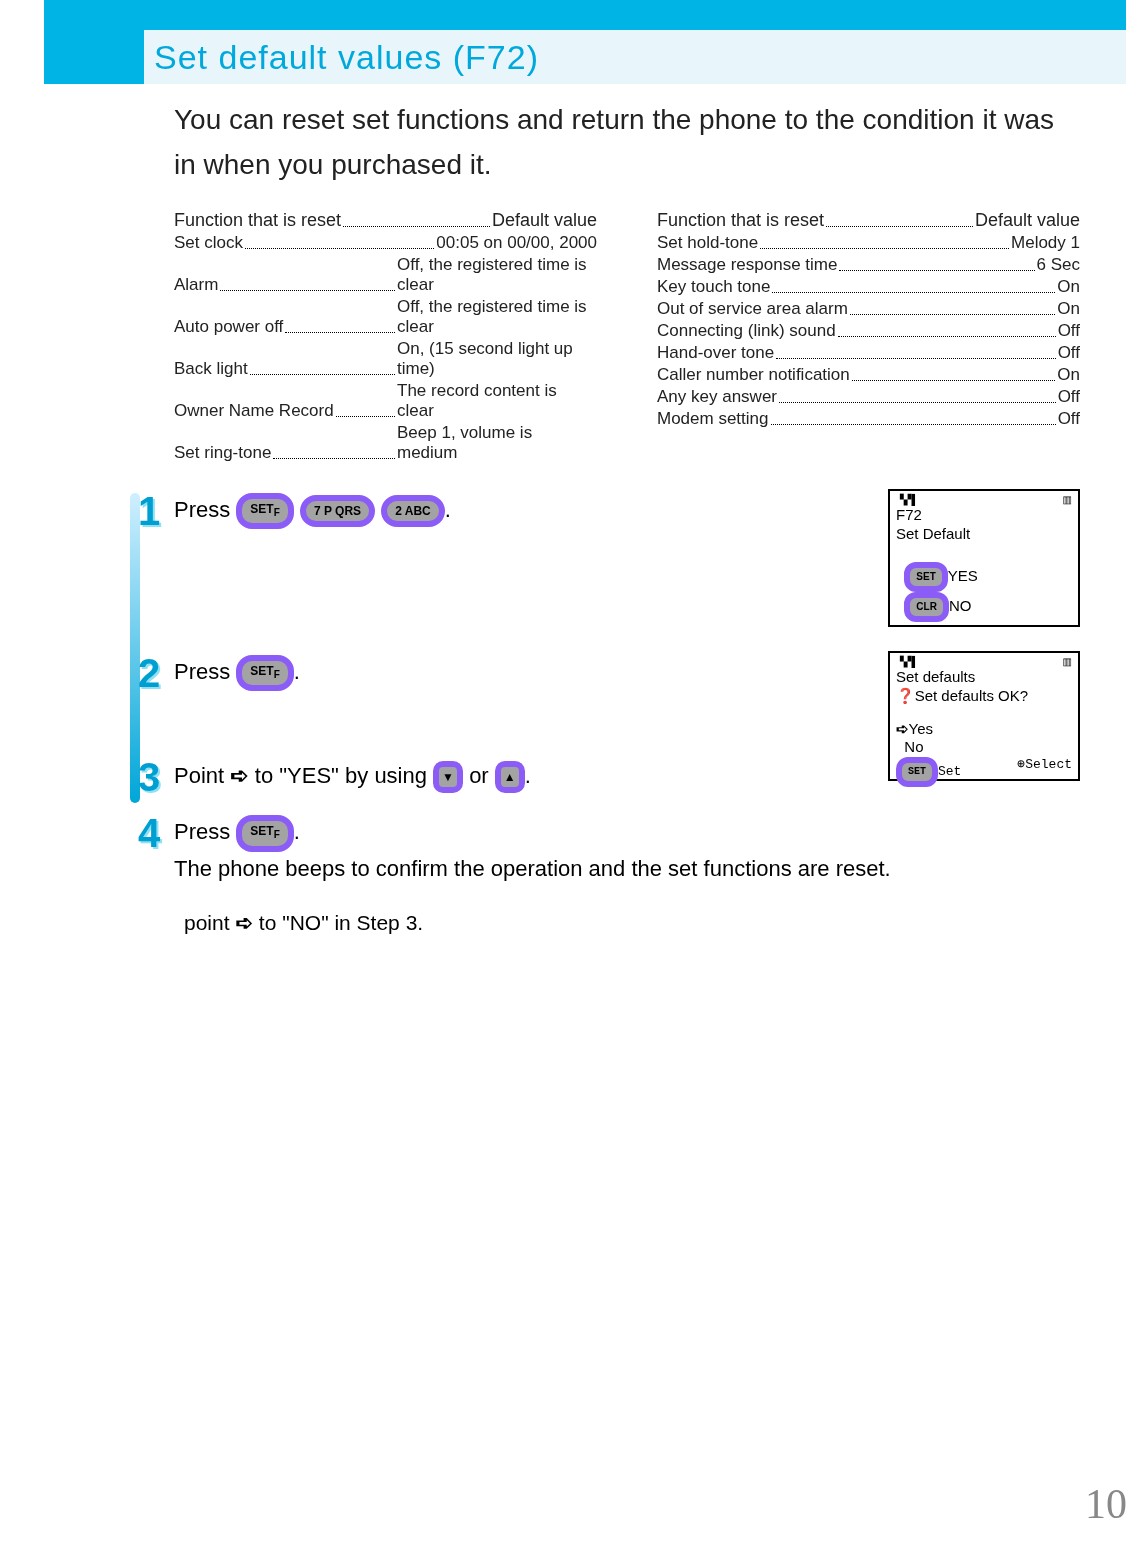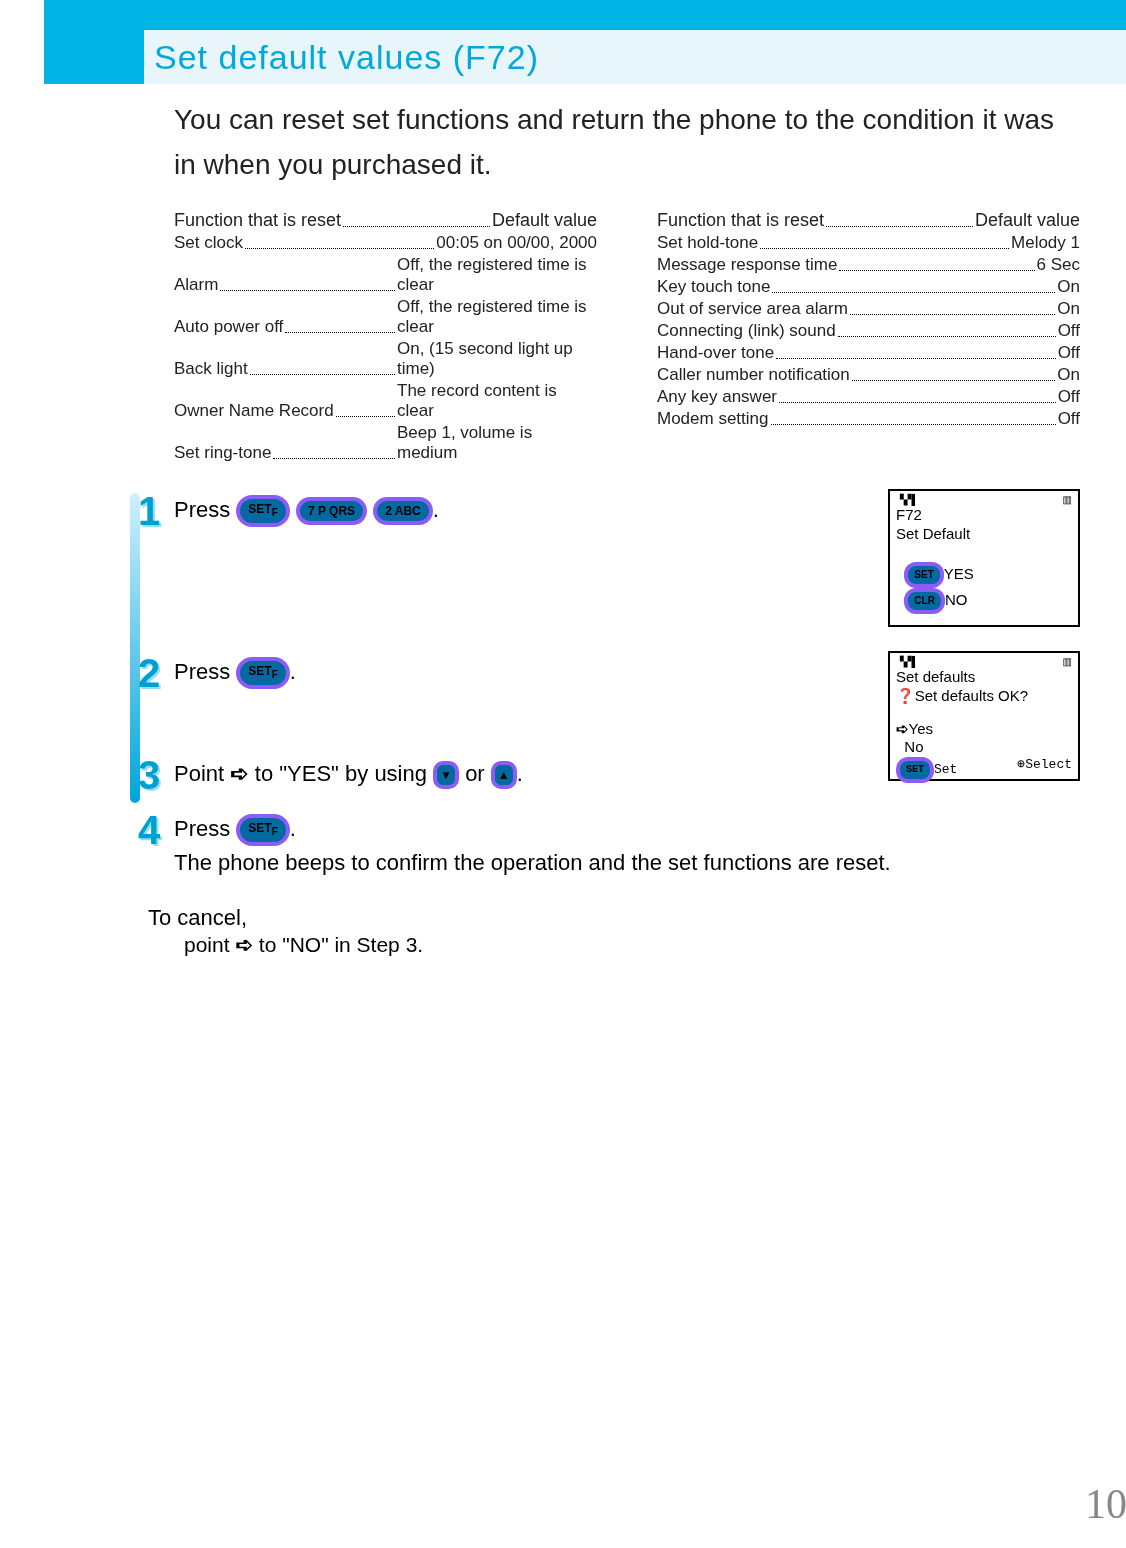--- a/index.html
+++ b/index.html
@@ -107,28 +107,28 @@
     text-shadow: 2px 2px 0 #90e0f4;
     font-family: "Trebuchet MS", Arial, sans-serif;
   }
   .step .text {
     font-size: 22px;
     line-height: 1.5;
     font-family: "Trebuchet MS", Arial, sans-serif;
   }
   .btn {
     display: inline-block;
-    border: 4px solid #8b5cf6;
+    border: 6px solid #8b5cf6;
     border-radius: 16px;
     padding: 0 8px;
     font-size: 12px;
     font-weight: bold;
     line-height: 20px;
     vertical-align: middle;
-    background: #0369a1;
+    background: #a3a3a3;
   }
   .btn.small {
     font-size: 10px;
     padding: 0 6px;
     border-radius: 12px;
     line-height: 18px;
   }
   .btn.arrow {
     border-radius: 10px;
     padding: 0 3px;
@@ -354,21 +354,20 @@
         <div class="num">4</div>
         <div class="text">
           <span>Press </span>
           <span class="btn"><span>SET</span><sub>F</sub></span>.
           <div>The phone beeps to confirm the operation and the set functions are reset.</div>
         </div>
       </div>
     </div>
 
     <div class="cancel-block">
-      <div>To cancel,</div>
       <div class="cancel-body">
         <span>point </span>
         <span class="icon-right">➪</span>
         <span> to "NO" in Step 3.</span>
       </div>
     </div>
   </div>
 
   <div class="pagenum">101</div>
 </div>

